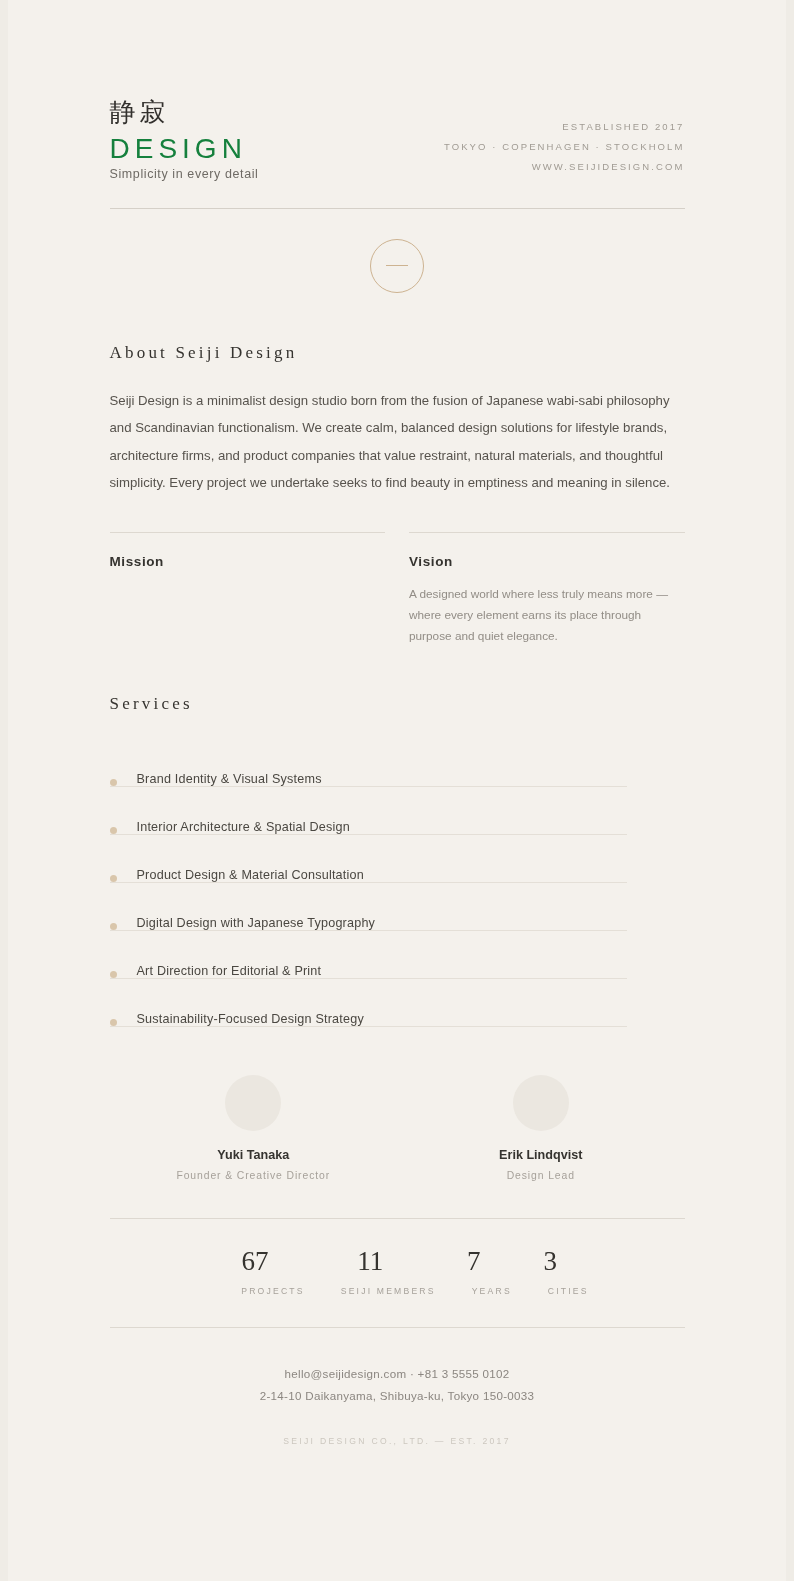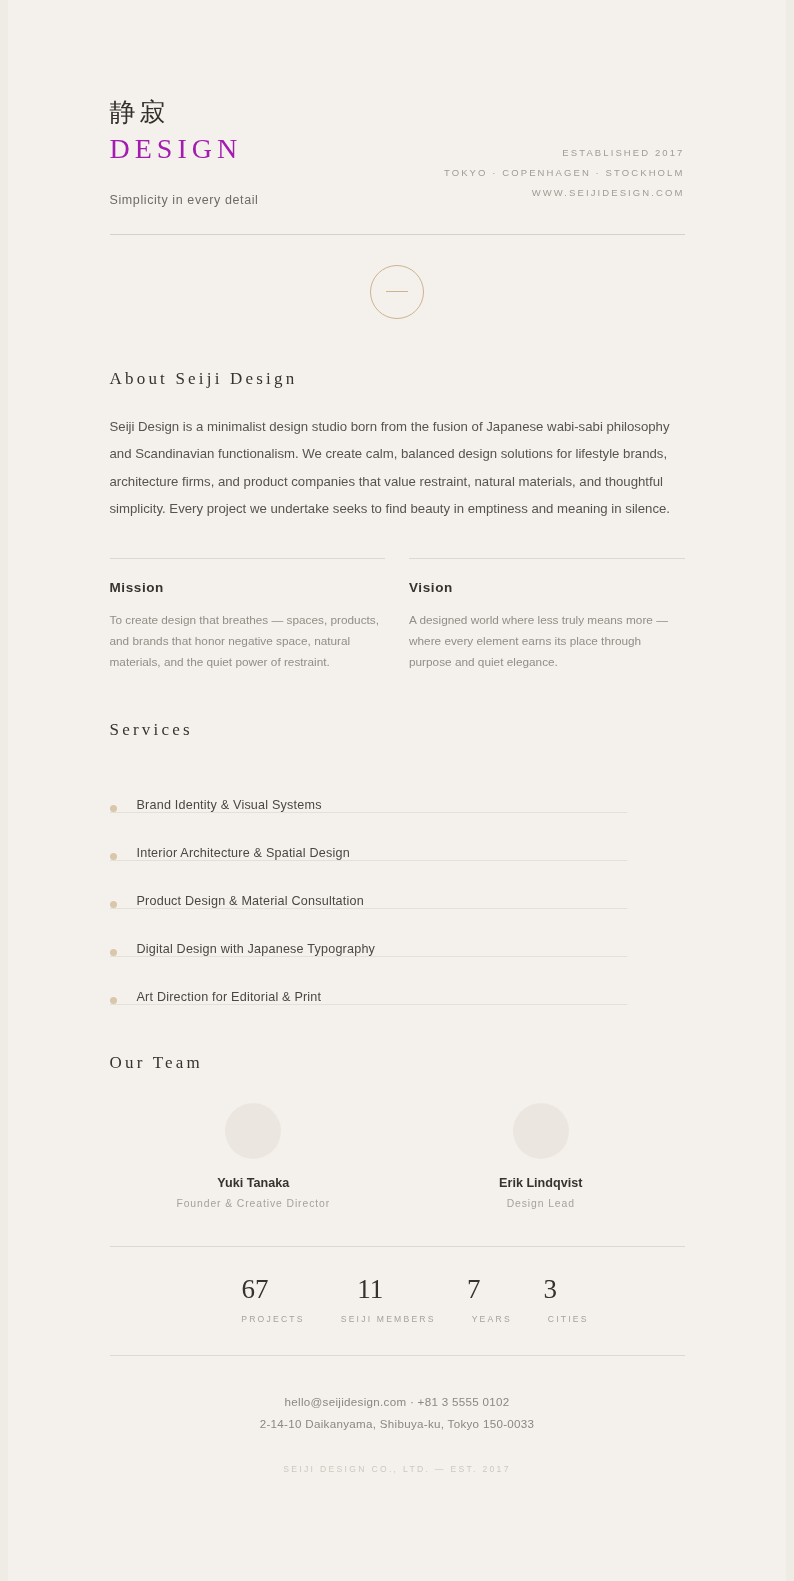--- a/index.html
+++ b/index.html
@@ -34,32 +34,32 @@
     align-items: flex-end;
   }
   .brand-kanji {
     font-family: "DejaVu Sans", sans-serif;
     font-size: 26px;
     color: #33312e;
     letter-spacing: 4px;
     line-height: 1.25;
   }
   .brand-word {
-    font-family: Liberation Serif, serif;
+    font-family: Liberation Sans, sans-serif;
     font-size: 28px;
     letter-spacing: 5px;
-    color: #a21caf;
+    color: #15803d;
     line-height: 1.3;
     margin-top: 2px;
   }
   .brand-tag {
     font-size: 12.5px;
     color: #6e6a64;
     letter-spacing: 0.6px;
-    margin-top: 26px;
+    margin-top: 0;
   }
   .meta {
     text-align: right;
     padding-bottom: 4px;
   }
   .meta-line {
     font-size: 9.5px;
     letter-spacing: 2.1px;
     color: #a09b93;
     line-height: 2.12;
@@ -253,21 +253,20 @@
 
     <div class="about">
       <div class="h-serif">About Seiji Design</div>
       <div class="about-body">Seiji Design is a minimalist design studio born from the fusion of Japanese wabi-sabi philosophy and Scandinavian functionalism. We create calm, balanced design solutions for lifestyle brands, architecture firms, and product companies that value restraint, natural materials, and thoughtful simplicity. Every project we undertake seeks to find beauty in emptiness and meaning in silence.</div>
     </div>
 
     <div class="cols">
       <div class="col">
         <div class="col-rule"></div>
         <div class="col-title">Mission</div>
-        <div class="col-body">To create design that breathes — spaces, products, and brands that honor negative space, natural materials, and the quiet power of restraint.</div>
       </div>
       <div class="col">
         <div class="col-rule"></div>
         <div class="col-title">Vision</div>
         <div class="col-body">A designed world where less truly means more — where every element earns its place through purpose and quiet elegance.</div>
       </div>
     </div>
 
     <div class="services">
       <div class="h-serif">Services</div>
@@ -285,25 +284,28 @@
           <span class="svc-label">Product Design &amp; Material Consultation</span>
         </div>
         <div class="svc">
           <span class="svc-dot"></span>
           <span class="svc-label">Digital Design with Japanese Typography</span>
         </div>
         <div class="svc">
           <span class="svc-dot"></span>
           <span class="svc-label">Art Direction for Editorial &amp; Print</span>
         </div>
+        <div class="svc">
+          <span class="svc-dot"></span>
+          <span class="svc-label">Sustainability-Focused Design Strategy</span>
+        </div>
       </div>
     </div>
 
     <div class="team">
-      <div class="h-serif">Our Team</div>
       <div class="team-grid">
         <div class="member">
           <div class="avatar"></div>
           <div class="m-name">Yuki Tanaka</div>
           <div class="m-role">Founder &amp; Creative Director</div>
         </div>
         <div class="member">
           <div class="avatar"></div>
           <div class="m-name">Erik Lindqvist</div>
           <div class="m-role">Design Lead</div>

